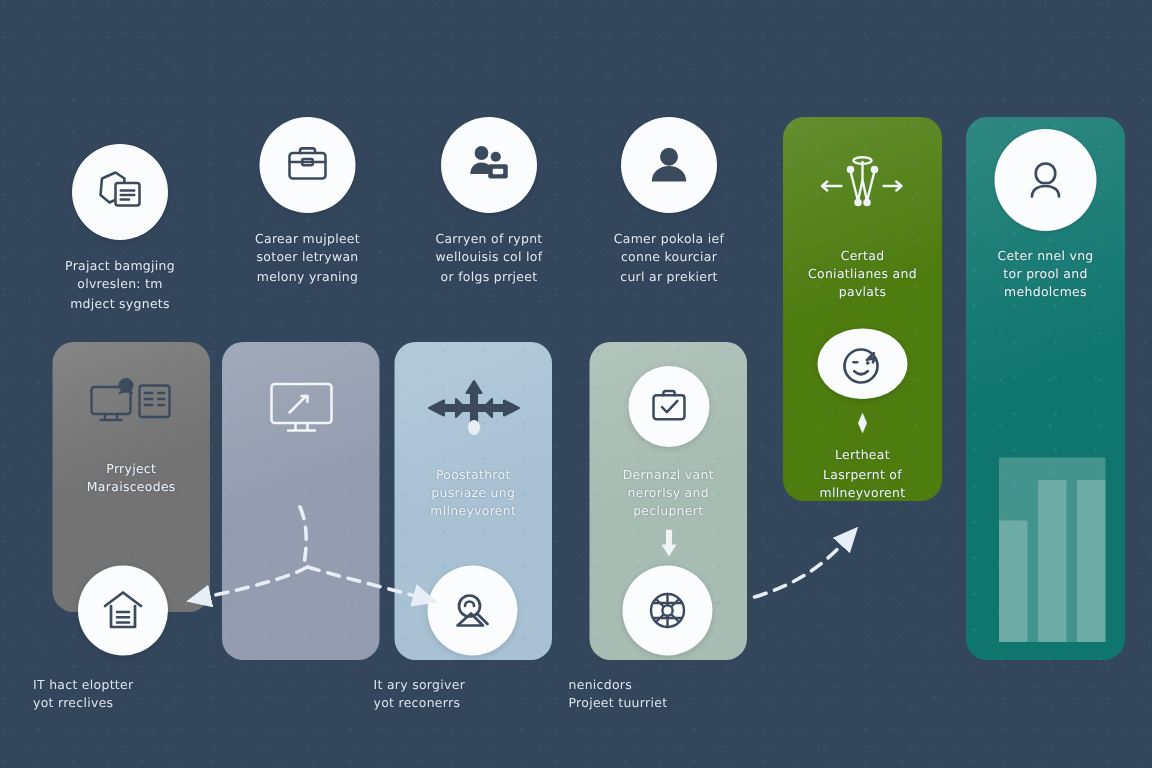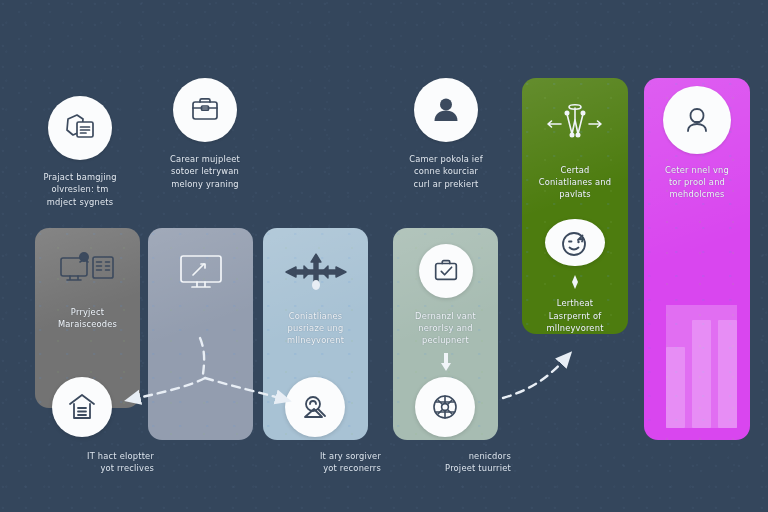--- a/index.html
+++ b/index.html
@@ -110,21 +110,21 @@
     width: 60px; height: 60px;
     border-radius: 50%;
     background: #fbfcfd;
     display: flex; align-items: center; justify-content: center;
     box-shadow: 0 1px 4px rgba(0,0,0,.14);
   }
 
   
   .botcap {
     position: absolute;
-    text-align: right;
+    text-align: left;
     font-size: 8.3px;
     line-height: 12.4px;
     color: #dde5ee;
     letter-spacing: .2px;
     text-shadow: 0 0 1px rgba(40,56,76,.55);
   }
 
   
   .bars {
     position: absolute;
@@ -173,20 +173,36 @@
         <rect x="13.5" y="13" width="7" height="4.2" rx="1"></rect>
       </svg>
     </div>
     <div class="topcap">
       <div>Carear mujpleet</div>
       <div>sotoer letrywan</div>
       <div>melony yraning</div>
     </div>
   </div>
 
+  <div class="topcol" style="left:270px; top:78px;">
+    <div class="circle">
+      <svg width="36" height="36" viewBox="0 0 36 36" fill="#3c4a5e">
+        <circle cx="13" cy="10" r="4.6"></circle>
+        <path d="M5.5 24 c0-4.6 3.4-7.6 7.5-7.6 s7.5 3 7.5 7.6 z"></path>
+        <circle cx="22.5" cy="12.5" r="3.4"></circle>
+        <rect x="17.5" y="17.5" width="13" height="9.5" rx="1.4" fill="#3c4a5e"></rect>
+        <rect x="20.5" y="20.5" width="7" height="3.6" rx=".7" fill="#fbfcfd"></rect>
+      </svg>
+    </div>
+    <div class="topcap">
+      <div>Carryen of rypnt</div>
+      <div>wellouisis col lof</div>
+      <div>or folgs prrjeet</div>
+    </div>
+  </div>
 
   <div class="topcol" style="left:390px; top:78px;">
     <div class="circle">
       <svg width="36" height="36" viewBox="0 0 36 36" fill="#3c4a5e">
         <circle cx="18" cy="12.5" r="6"></circle>
         <path d="M6.5 29 c0-6.4 5.1-10.4 11.5-10.4 s11.5 4 11.5 10.4 z"></path>
       </svg>
     </div>
     <div class="topcap">
       <div>Camer pokola ief</div>
@@ -231,21 +247,21 @@
           </svg>
       </span>
       <div class="cardlabel" style="margin-top:4px;">
         <div>Lertheat</div>
         <div>Lasrpernt of</div>
         <div>mllneyvorent</div>
       </div>
     </div>
   </div>
 
-  <div class="card" style="left:644px; top:78px; width:106px; height:362px; background:#d946ef;">
+  <div class="card" style="left:644px; top:78px; width:106px; height:362px; background:#0f766e;">
     <div class="speck"></div>
       <div class="sheen"></div>
     <div class="cardinner" style="padding-top:8px;">
       <div class="circle big">
         <svg width="34" height="34" viewBox="0 0 34 34" fill="none" stroke="#3c4a5e" stroke-width="1.8" stroke-linecap="round" stroke-linejoin="round">
           <path d="M17 6 c-4 0-6.5 3-6.5 6.6 0 3 2 5.4 4 6.4 h5 c2-1 4-3.4 4-6.4 C23.5 9 21 6 17 6 Z"></path>
           <path d="M8 28 c0-4.6 4-7 9-7 s9 2.4 9 7"></path>
         </svg>
       </div>
       <div class="cardlabel" style="margin-top:10px;">
@@ -319,21 +335,21 @@
           <path d="M40 12 h4 v20 h-4 z"></path>
           <path d="M12 22 L22 17 v10 Z"></path>
           <path d="M22 20 h40 v4 H22 z"></path>
           <path d="M72 22 L62 17 v10 Z"></path>
           <path d="M30 16 l6 6 -6 6 z" fill="#3c4a5e"></path>
           <path d="M54 16 l-6 6 6 6 z" fill="#3c4a5e"></path>
           <ellipse cx="42" cy="35" rx="4" ry="5" fill="#e8eef5" stroke="none"></ellipse>
         </svg>
       </span>
       <div class="cardlabel">
-        <div>Coniatlianes</div>
+        <div>Poostathrot</div>
         <div>pusriaze ung</div>
         <div>mllneyvorent</div>
       </div>
     </div>
   </div>
   <div class="cardcircle" style="position:absolute; left:285px; top:377px;">
     <svg width="34" height="34" viewBox="0 0 34 34" fill="none" stroke="#3c4a5e" stroke-width="1.8" stroke-linecap="round" stroke-linejoin="round">
       <circle cx="15" cy="14" r="7"></circle>
       <path d="M12 14 a3 3 0 0 1 6 0"></path>
       <path d="M20 19 L27 26"></path>

